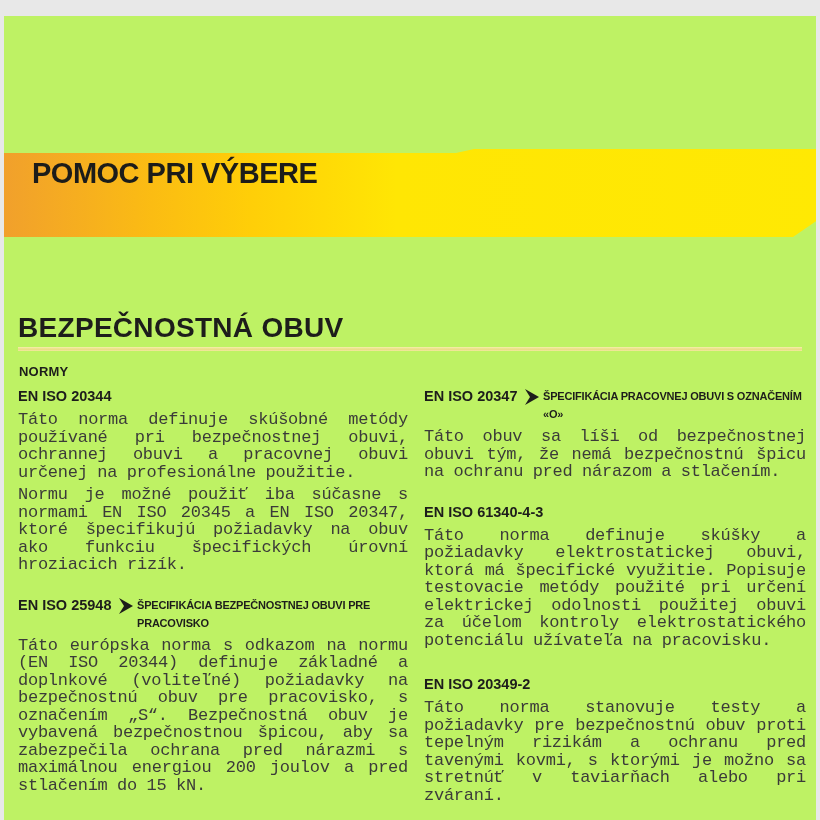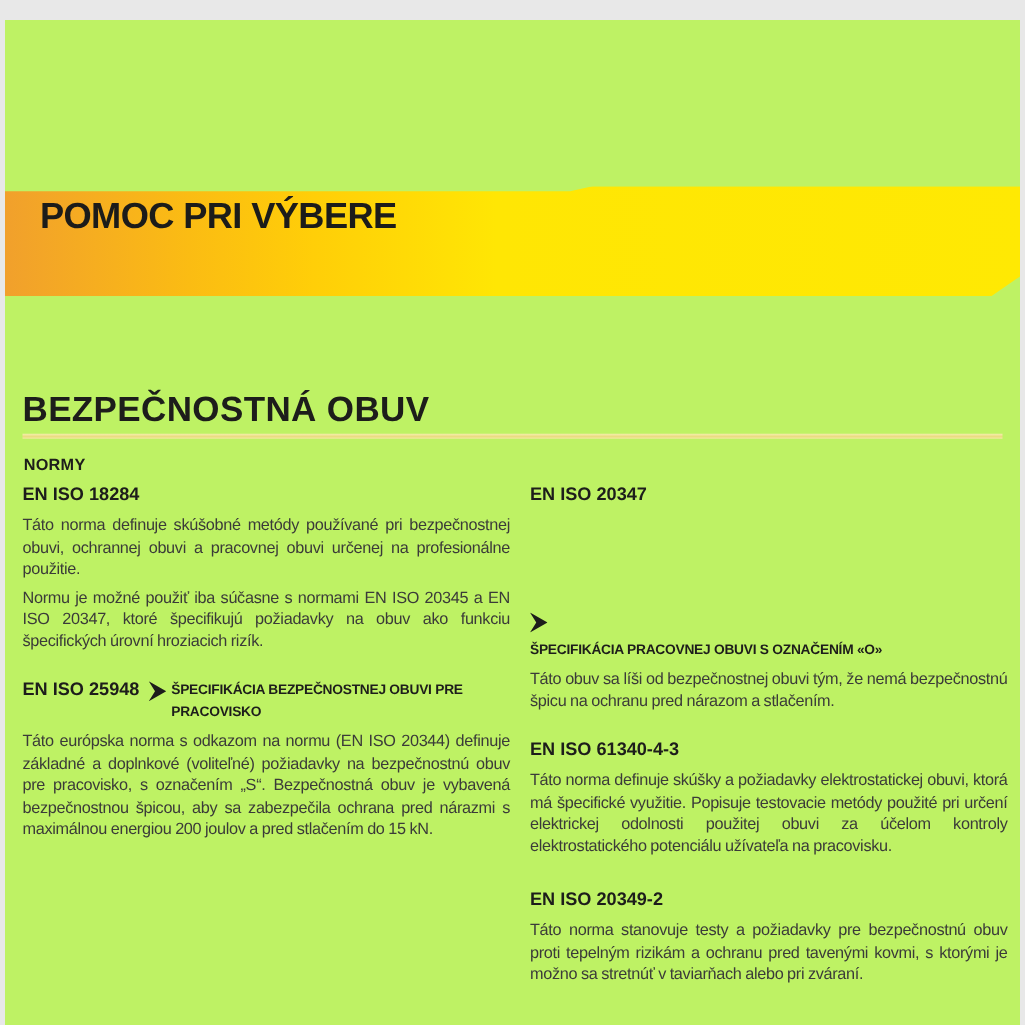--- a/index.html
+++ b/index.html
@@ -37,54 +37,55 @@
   
   .col{position:absolute; top:371px;}
   .col-left{left:14px;  width:390px;}
   .col-right{left:420px; width:382px;}
 
   .code{
     font-size:14.5px; font-weight:bold; color:#1d1d1b;
     font-stretch:condensed; letter-spacing:0; line-height:19px;
   }
   .body-text{
-    font-size:13px; line-height:17.5px; color:#3b3b39;
+    font-size:17px; line-height:17.5px; color:#3b3b39;
     text-align:justify; font-stretch:condensed;
     letter-spacing:-0.25px; word-spacing:-0.4px;
     margin:5px 0 0 0;
+    font-family:Liberation Mono, monospace;
   }
   .spec-row{display:flex; align-items:flex-start; margin-top:22px;}
   .spec-row .code{width:101px; flex:0 0 101px;}
   .arrow-wrap{flex:0 0 18px; margin-top:2px;}
   .spec-heading{
     flex:1 1 auto; font-size:11px; font-weight:bold; color:#1d1d1b;
     font-stretch:condensed; letter-spacing:-0.2px; line-height:18px;
   }
-  .first-row{margin-top:0;flex-direction:column;}
+  .first-row{margin-top:0;}
   .mt22{margin-top:22px;}
   .mt26{margin-top:26px;}
   .codes-stack .code{display:block;}
 </style>
 </head>
 <body>
 
 <div class="page">
 
   <div class="banner">
     <div class="banner-title">POMOC PRI VÝBERE</div>
   </div>
 
   <div class="section-title">BEZPEČNOSTNÁ OBUV</div>
   <div class="section-rule"></div>
   <div class="section-sub">NORMY</div>
 
   <div class="col col-left">
 
     <div>
-      <div class="code">EN ISO 18284</div>
+      <div class="code">EN ISO 20344</div>
       <p class="body-text">Táto norma definuje skúšobné metódy používané pri bezpečnostnej obuvi, ochrannej obuvi a pracovnej obuvi určenej na profesionálne použitie.</p>
       <p class="body-text">Normu je možné použiť iba súčasne s normami EN ISO 20345 a EN ISO 20347, ktoré špecifikujú požiadavky na obuv ako funkciu špecifických úrovní hroziacich rizík.</p>
     </div>
 
     <div>
       <div class="spec-row">
         <span class="code">EN ISO 25948</span>
         <span class="arrow-wrap">
           <svg width="14" height="16" viewBox="0 0 14 16">
               <polygon points="0,0 14,8 0,16 5,8" fill="#1d1d1b"></polygon>

